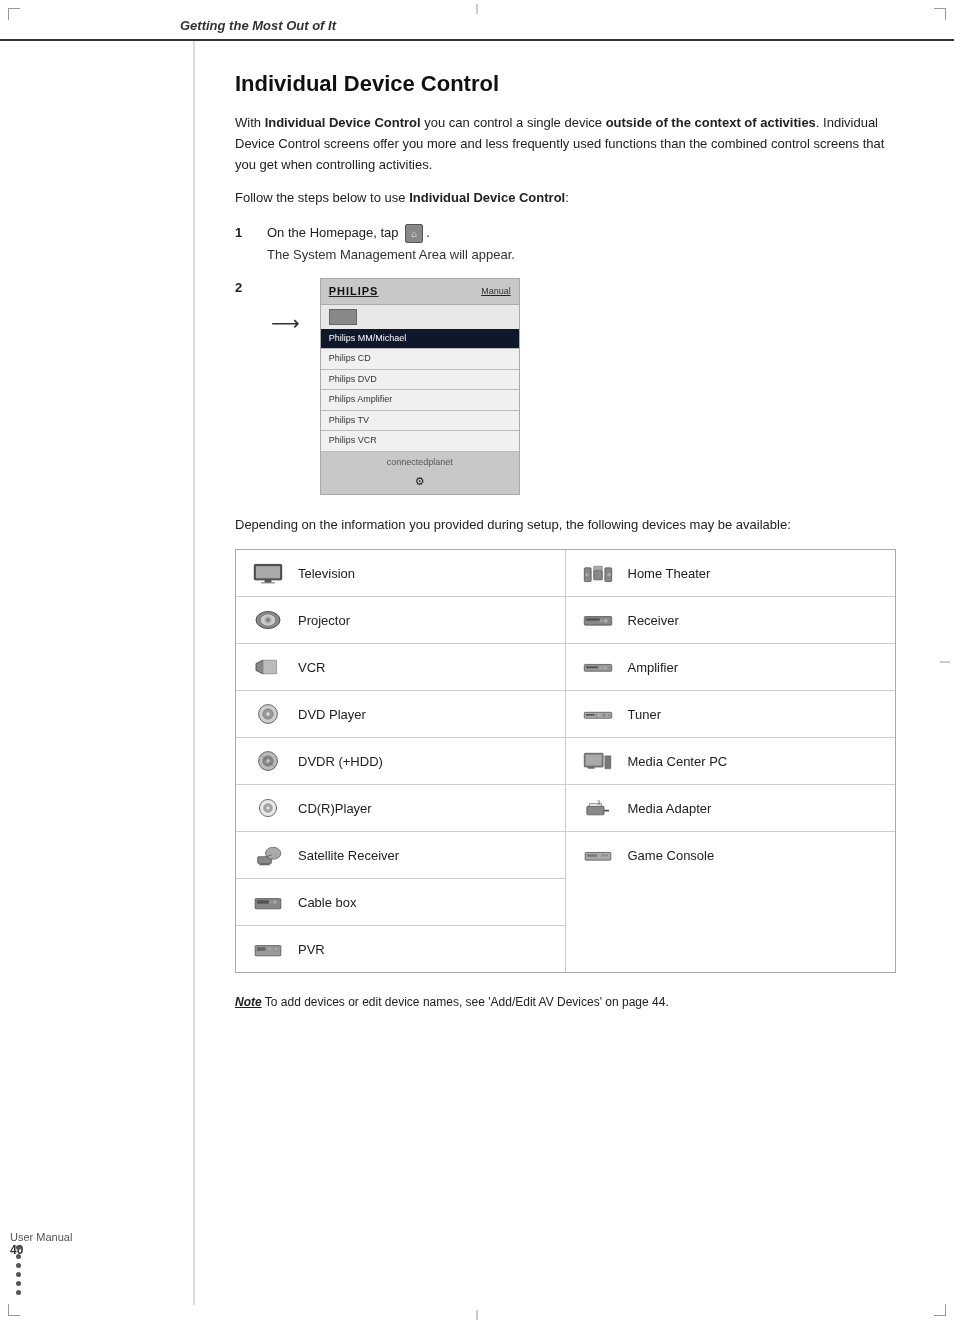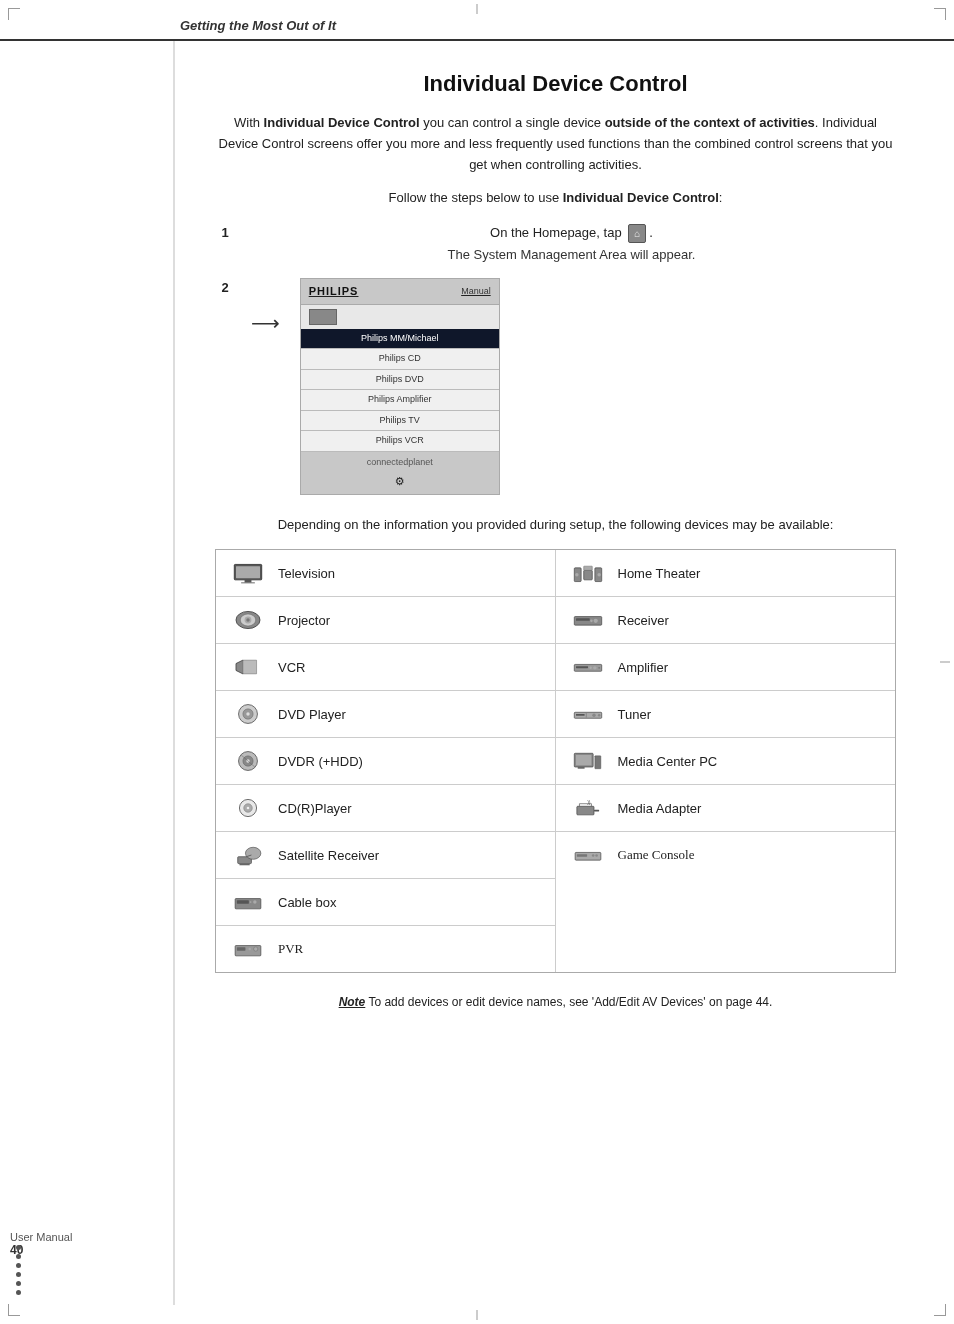--- a/index.html
+++ b/index.html
@@ -63,21 +63,21 @@
       color: #333;
     }
 
     
     .page-body {
       display: flex;
       min-height: calc(1324px - 60px);
     }
 
     .sidebar {
-      width: 175px;
+      width: 195px;
       min-height: 100%;
       border-right: 2px solid #ddd;
       position: relative;
     }
     .sidebar-bottom {
       position: absolute;
       bottom: 40px;
       left: 0;
       right: 0;
       padding: 8px 10px;
@@ -102,21 +102,20 @@
     }
     .dot {
       width: 5px; height: 5px;
       background: #555;
       border-radius: 50%;
     }
 
     .main-content {
       flex: 1;
       padding: 30px 58px 40px 40px;
-      text-align: center;
     }
 
     
     .section-title {
       font-size: 22px;
       font-weight: bold;
       color: #111;
       margin-bottom: 16px;
       line-height: 1.2;
     }
@@ -253,21 +252,20 @@
     .device-row {
       display: flex;
       align-items: center;
       gap: 12px;
       padding: 9px 14px;
       border-bottom: 1px solid #ccc;
       font-size: 13px;
     }
     .device-row:last-child {
       border-bottom: none;
-      font-family: Liberation Serif, serif;
     }
     .device-icon {
       width: 36px;
       height: 28px;
       flex-shrink: 0;
       display: flex;
       align-items: center;
       justify-content: center;
     }
     .device-label {

